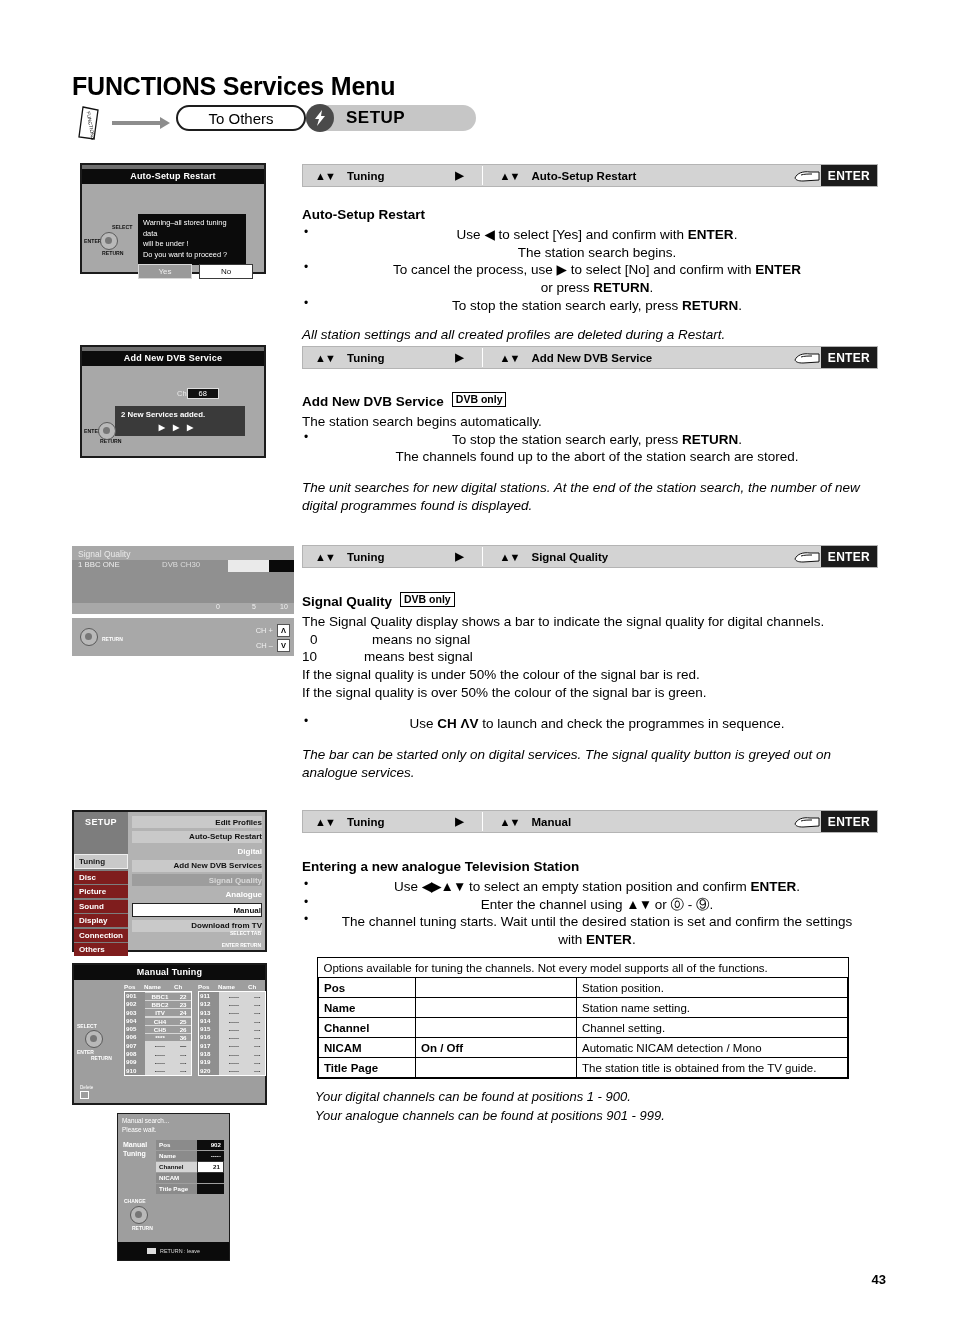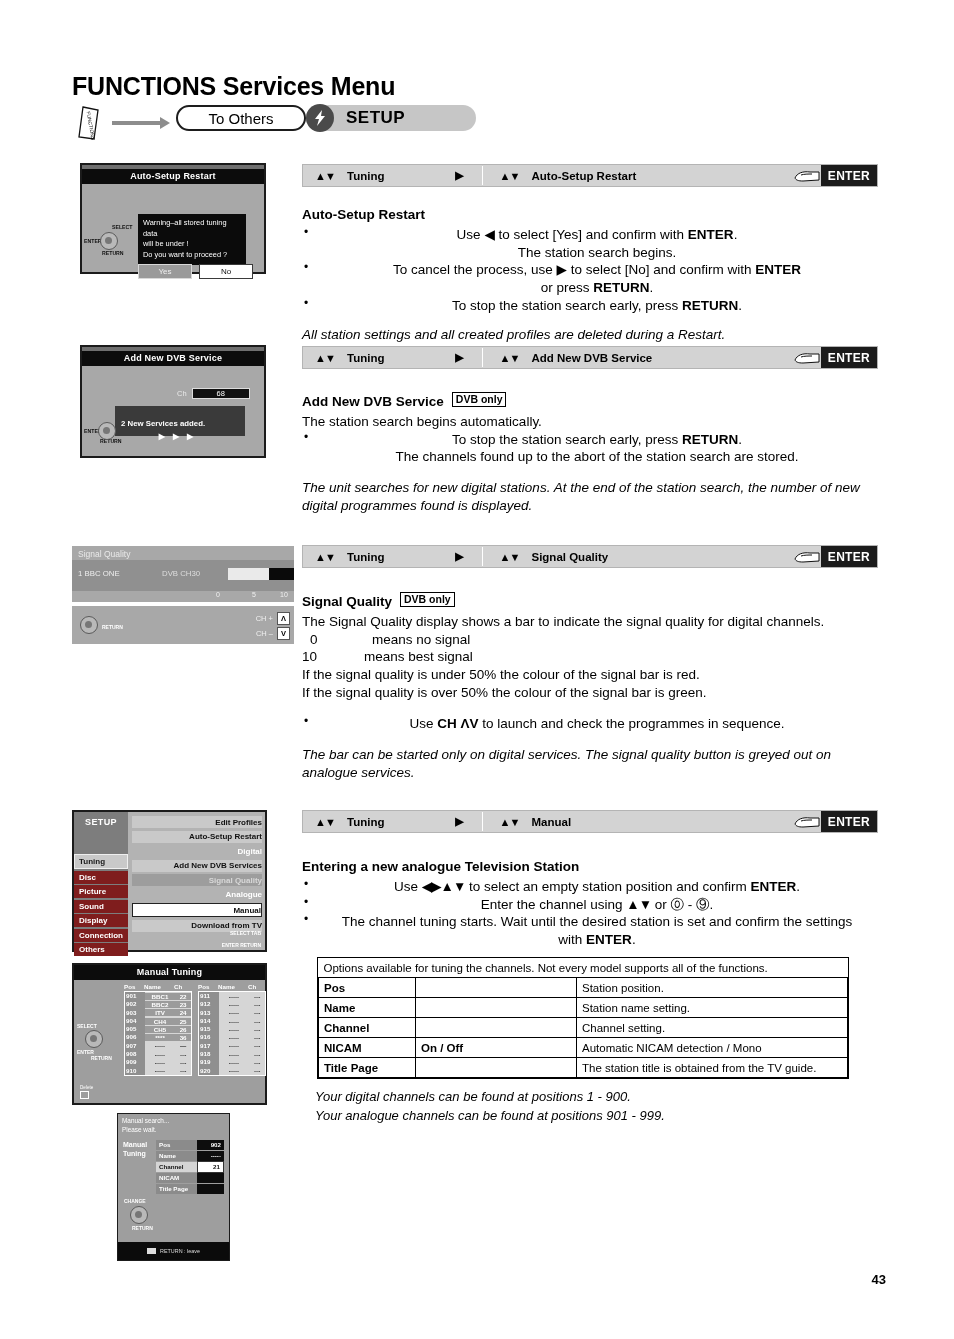--- a/index.html
+++ b/index.html
@@ -62,30 +62,30 @@
   .btnrow{position:absolute;left:56px;top:80px;width:120px;display:flex;gap:7px;}
   .yesbtn{width:52px;background:#9a9a9a;border:1px solid #d8d8d8;color:#f0f0f0;text-align:center;font-size:8px;
           padding:2px 0;}
   .nobtn{width:52px;background:#fff;border:1px solid #3a3a3a;color:#111;text-align:center;font-size:8px;padding:2px 0;}
   .padnav{position:absolute;font-size:5.2px;color:#111;font-weight:bold;}
   .dpad{width:16px;height:16px;border-radius:50%;background:#b9b9b9;border:1px solid #5a5a5a;position:relative;}
   .dpad:after{content:"";position:absolute;left:4px;top:4px;width:7px;height:7px;border-radius:50%;background:#777;}
 
   
   .chrow{position:absolute;left:95px;top:22px;font-size:7.5px;color:#e9e9e9;}
-  .chbox{display:inline-block;background:#111;border:1px solid #ddd;color:#fff;padding:0 24px;margin-left:5px;}
+  .chbox{display:inline-block;background:#111;border:1px solid #ddd;color:#fff;padding:0 11px;}
   .newsvc{position:absolute;left:33px;top:40px;width:130px;height:30px;background:#3a3a3a;color:#fff;
-          font-size:7.8px;font-weight:bold;padding:13px 6px;box-sizing:border-box;}
+          font-size:7.8px;font-weight:bold;padding:4px 6px;box-sizing:border-box;}
   .tris{text-align:center;letter-spacing:8px;font-size:8px;margin-top:4px;}
 
   
   .sq{position:absolute;left:72px;top:546px;width:222px;}
   .sq-a{background:#a8a8a8;padding:0;}
   .sq-h{color:#e9e9e9;font-size:8.5px;padding:3px 6px 1px;}
-  .sq-row{display:flex;align-items:center;background:#909090;padding:0 0 4px 6px;height:27px;}
+  .sq-row{display:flex;align-items:flex-start;background:#909090;padding:0 0 16px 6px;height:27px;}
   .sq-name{color:#eee;font-size:7.8px;width:84px;}
   .sq-ch{color:#ddd;font-size:7.8px;width:66px;}
   .sq-bar{flex:1;height:12px;background:#0a0a0a;position:relative;}
   .sq-fill{position:absolute;left:0;top:0;height:100%;background:#eaeaea;}
   .sq-scale{position:relative;height:11px;background:#a8a8a8;}
   .sq-scale span{position:absolute;font-size:7px;color:#f0f0f0;top:0;}
   .sq-b{margin-top:4px;background:#a8a8a8;height:38px;position:relative;}
   .chp{position:absolute;right:4px;font-size:7.5px;color:#f0f0f0;display:flex;align-items:center;gap:4px;}
   .keycap{display:inline-block;width:11px;height:11px;background:#fff;color:#000;border:1px solid #555;
           text-align:center;font-size:7.5px;line-height:11px;font-weight:bold;}

